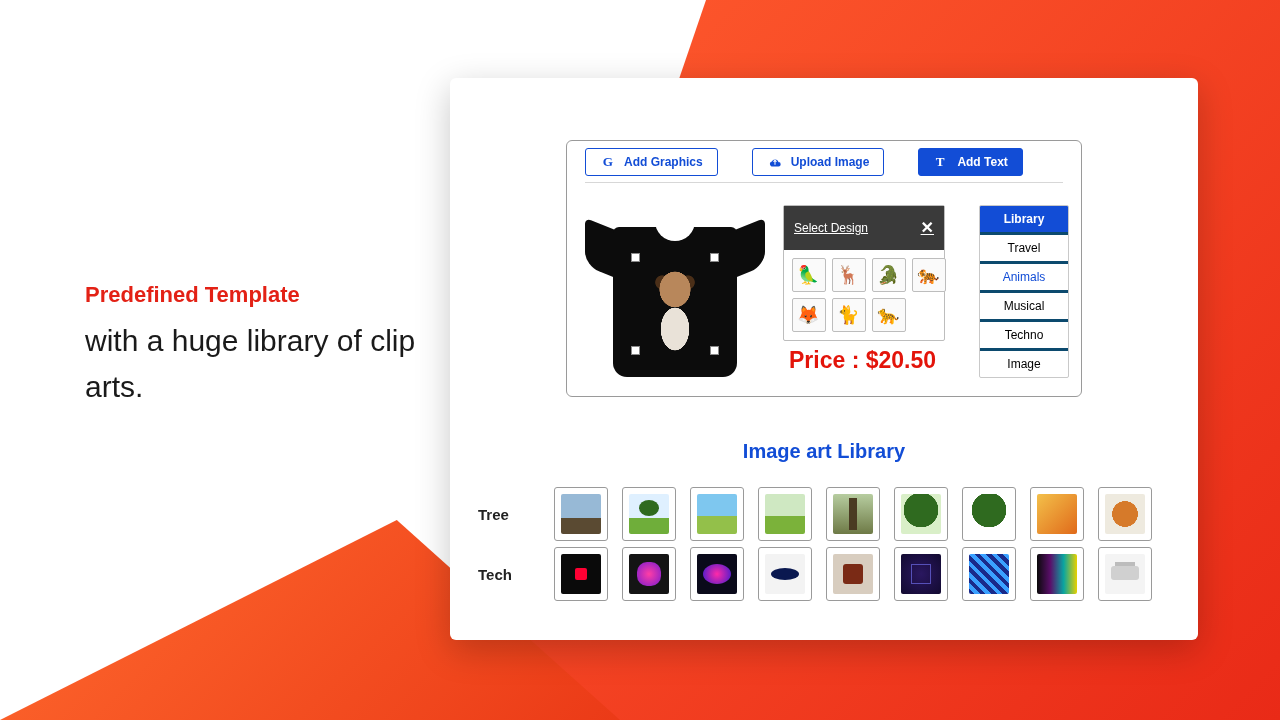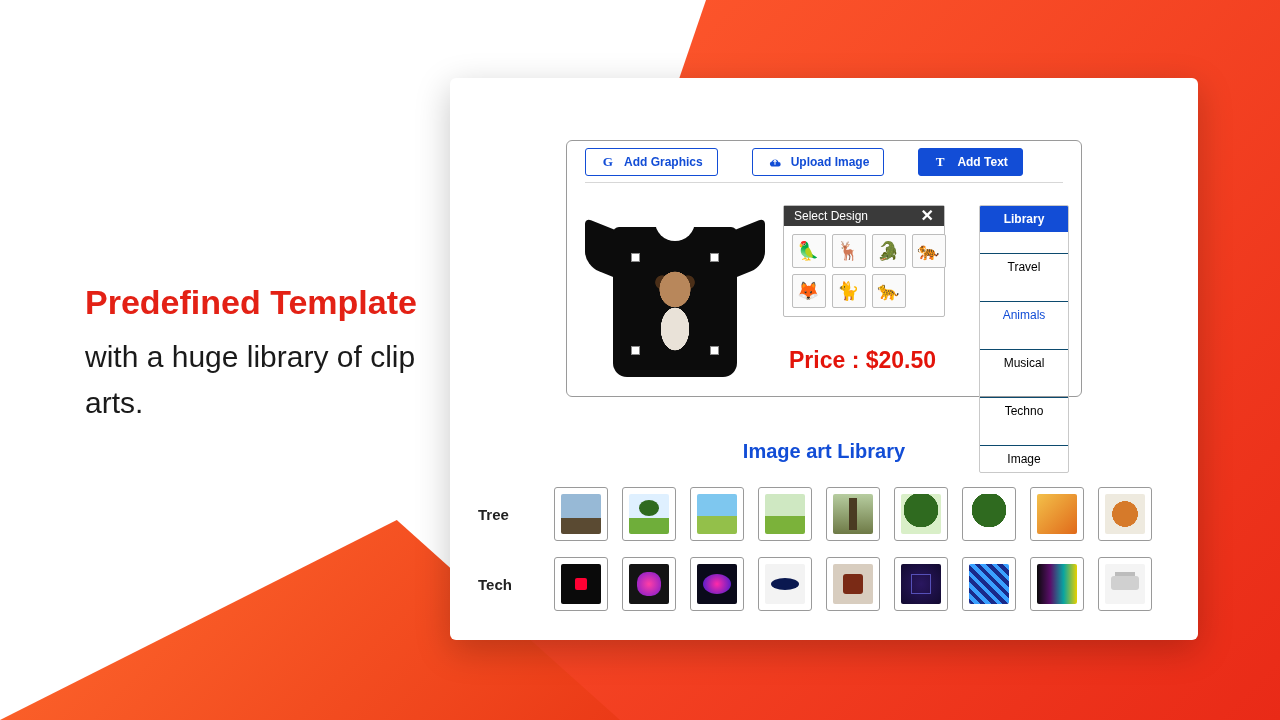--- a/index.html
+++ b/index.html
@@ -25,21 +25,21 @@
   }
 
   
   .hero-text {
     position: absolute;
     left: 85px; top: 280px;
     width: 380px;
     z-index: 2;
     color: #1a1a1a;
   }
-  .hero-text .line1 { color: #e32115; font-weight: 600; font-size: 34px; line-height: 1.35; }
+  .hero-text .line1 { color: #e32115; font-weight: 600; font-size: 22px; line-height: 1.35; }
   .hero-text .line2 { font-weight: 500; font-size: 30px; line-height: 1.55; margin-top: 8px; }
 
   
   .panel {
     position: absolute;
     left: 450px; top: 78px;
     width: 748px; height: 562px;
     background: #fff;
     border-radius: 6px;
     box-shadow: 0 10px 35px rgba(0,0,0,.22);
@@ -117,21 +117,22 @@
   }
 
   
   .popover {
     position:absolute; left:216px; top:64px; width:162px;
     border:1px solid #bdbdbd; border-radius:2px; background:#fff;
   }
   .pop-head {
     background:#3a3a3a; color:#fff; font-size:12px;
     display:flex; align-items:center; justify-content:space-between;
-    padding:2px 10px;
+    padding:14px 10px;
+    text-decoration:underline;
   }
   .pop-head .x { font-size:16px; font-weight:700; cursor:pointer; line-height:1; }
   .pop-grid {
     display:grid; grid-template-columns: repeat(4, 34px); grid-auto-rows:34px;
     gap:6px; padding:8px;
   }
   .thumb {
     border:1px solid #bdbdbd; border-radius:2px; background:#fafafa;
     display:flex; align-items:center; justify-content:center;
     font-size:18px; cursor:pointer;
@@ -142,34 +143,34 @@
     color:#e3140a; font-weight:700; font-size:23px;
   }
 
   
   .cat {
     position:absolute; right:12px; top:64px; width:90px;
     border:1px solid #c9c9c9; border-radius:2px; overflow:hidden;
     font-size:12px; text-align:center;
   }
   .cat-head { background:#124dd6; color:#fff; font-weight:700; padding:6px 0; }
-  .cat-item { border-top:1px solid #0c4a6e; padding:6px 0; cursor:pointer;margin-top:21px; }
+  .cat-item { border-top:3px solid #0c4a6e; padding:6px 0; cursor:pointer; }
   .cat-item.active { color:#124dd6; font-weight:400; }
 
   
   .lib-title {
     position:absolute; left:0; right:0; top:362px;
     text-align:center; color:#124dd6; font-weight:700; font-size:20px;
   }
   .lib-row {
     position:absolute; left:28px; right:14px; height:56px;
     display:flex; align-items:center; gap:24px;
   }
   .lib-row.row1 { top:408px; }
-  .lib-row.row2 { top:478px; }
+  .lib-row.row2 { top:468px; }
   .lib-label { width:52px; font-weight:700; font-size:15px; color:#222; }
   .lib-thumb {
     width:54px; height:54px; border:1px solid #9a9a9a; border-radius:3px;
     display:flex; align-items:center; justify-content:center; cursor:pointer;
     background:#fff;
   }
   .swatch { width:40px; height:40px; border-radius:2px; }
 
   
   .tree1{background:linear-gradient(#97b9d6 60%,#5a4a32 0),radial-gradient(circle at 50% 55%,#2f2417 0 12%,transparent 13%);} 

